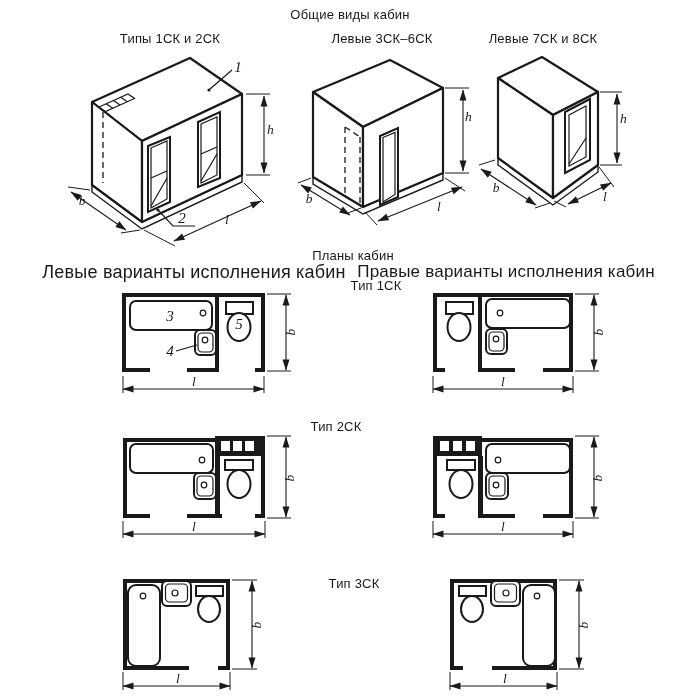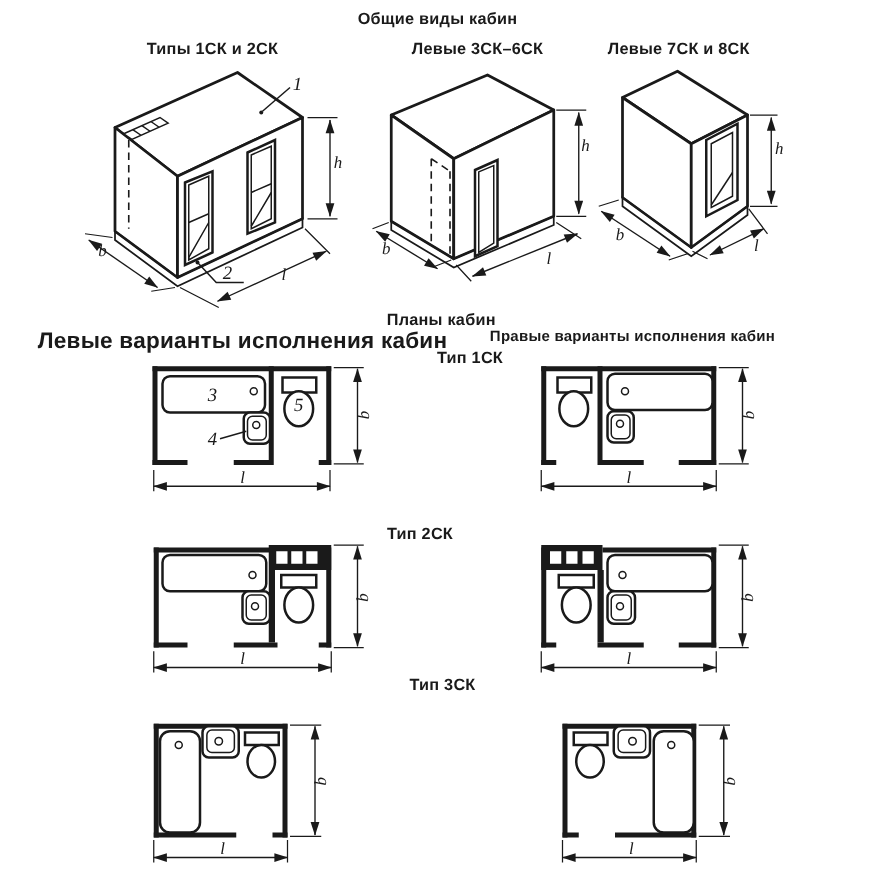--- a/index.html
+++ b/index.html
@@ -1,19 +1,19 @@
 <!DOCTYPE html>
 <html><head>
 <meta charset="utf-8">
 <style>
   html,body{margin:0;padding:0}
   body{width:700px;height:700px;background:#fff;position:relative;overflow:hidden;
        font-family:"Liberation Sans",sans-serif;color:#1a1a1a}
   .t{position:absolute;transform:translateX(-50%);white-space:nowrap;color:#1a1a1a;
-     font-weight:bold;font-size:13px;letter-spacing:.2px}
+     font-weight:normal;font-size:13px;letter-spacing:.2px}
   .abs{position:absolute}
   
   .w{fill:#1a1a1a;stroke:none}
   .face{fill:#fff;stroke:#1a1a1a;stroke-width:2.2;stroke-linejoin:round}
   .fx{fill:#fff;stroke:#1a1a1a;stroke-width:2}
   .fx1{fill:#fff;stroke:#1a1a1a;stroke-width:1.2}
   .in{stroke:#1a1a1a;stroke-width:1.4;fill:none}
   .thin{stroke:#1a1a1a;stroke-width:1.2;fill:none}
   .dash{stroke:#1a1a1a;stroke-width:1.3;fill:none;stroke-dasharray:6 4}
   .dim{stroke:#1a1a1a;stroke-width:1.1;fill:none;
@@ -32,24 +32,24 @@
     </marker>
   </defs>
 </svg>
 
 <div class="t" style="left:350px;top:7px">Общие виды кабин</div>
 <div class="t" style="left:170px;top:31px">Типы 1СК и 2СК</div>
 <div class="t" style="left:382px;top:31px">Левые 3СК–6СК</div>
 <div class="t" style="left:543px;top:31px">Левые 7СК и 8СК</div>
 <div class="t" style="left:353px;top:248px">Планы кабин</div>
 <div class="t" style="left:194px;top:262px;font-size:18px">Левые варианты исполнения кабин</div>
-<div class="t" style="left:506px;top:262px;font-size:12px">Правые варианты исполнения кабин</div>
+<div class="t" style="left:506px;top:262px;font-size:17px">Правые варианты исполнения кабин</div>
 <div class="t" style="left:376px;top:278px">Тип 1СК</div>
 <div class="t" style="left:336px;top:419px">Тип 2СК</div>
-<div class="t" style="left:354px;top:540px">Тип 3СК</div>
+<div class="t" style="left:354px;top:576px">Тип 3СК</div>
 
 <svg class="abs" style="left:55px;top:50px" width="235" height="210" viewBox="0 0 235 210">
   <polygon class="face" points="135,8 187,44 87,91 37,52"></polygon>
   <polygon class="face" points="37,52 87,91 87,172 37,135"></polygon>
   <polygon class="face" points="187,44 187,125 87,172 87,91"></polygon>
   <path class="in" d="M37,135 L87,172 L187,125 L187,132 L87,179 L37,142 Z" fill="#fff"></path>
 
   <g>
     <polygon class="fx1" points="44,57 73,44 79.5,48.5 50.5,61.5"></polygon>
     <path class="thin" d="M51.2,53.7 L57.8,58.2 M58.5,50.5 L65,55 M65.7,47.2 L72.3,51.8"></path>

